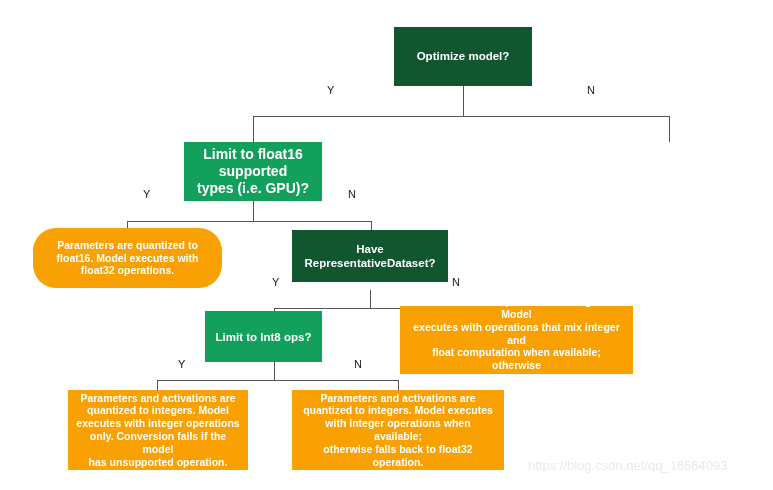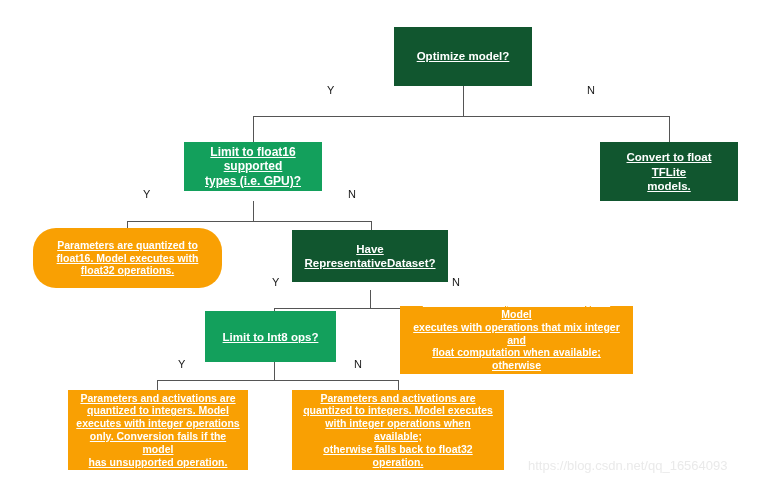--- a/index.html
+++ b/index.html
@@ -23,32 +23,31 @@
     box-sizing: border-box;
     display: flex;
     align-items: center;
     justify-content: center;
     text-align: center;
     color: #ffffff;
     font-weight: bold;
     line-height: 1.22;
     padding: 20px 8px;
     white-space: pre-line;
-    text-decoration: underline;
   }
   .node-dark   { background: #11562f; }
   .node-green  { background: #13a05c; }
   .node-orange { background: #f9a003; }
 
   .n-root    { left: 394px; top: 27px;  width: 138px; height: 59px; font-size: 11.5px; }
-  .n-float16 { left: 184px; top: 142px; width: 138px; height: 49px; font-size: 12px; }
+  .n-float16 { left: 184px; top: 142px; width: 138px; height: 59px; font-size: 14px; }
   .n-tflite  { left: 600px; top: 142px; width: 138px; height: 59px; font-size: 11.5px; }
   .n-p16     { left: 33px;  top: 228px; width: 189px; height: 60px; font-size: 10.5px; border-radius: 23px; }
   .n-repds   { left: 292px; top: 230px; width: 156px; height: 52px; font-size: 11.5px; }
-  .n-int8    { left: 205px; top: 311px; width: 131px; height: 51px; font-size: 11.5px; }
+  .n-int8    { left: 205px; top: 311px; width: 117px; height: 51px; font-size: 11.5px; }
   .n-pmix    { left: 400px; top: 306px; width: 233px; height: 68px; font-size: 10.5px; }
   .n-pint    { left: 68px;  top: 390px; width: 180px; height: 80px; font-size: 10.5px; }
   .n-pintav  { left: 292px; top: 390px; width: 212px; height: 80px; font-size: 10.5px; }
 
   .edge {
     position: absolute;
     background: #555555;
   }
   .edge-h { height: 1px; }
   .edge-v { width: 1px; }
@@ -100,22 +99,20 @@
   <div class="edge-label" style="left:143px; top:188px;">Y</div>
   <div class="edge-label" style="left:348px; top:188px;">N</div>
   <div class="edge-label" style="left:272px; top:276px;">Y</div>
   <div class="edge-label" style="left:452px; top:276px;">N</div>
   <div class="edge-label" style="left:178px; top:358px;">Y</div>
   <div class="edge-label" style="left:354px; top:358px;">N</div>
 
   <div class="node node-dark n-root">Optimize model?</div>
   <div class="node node-green n-float16">Limit to float16 supported
 types (i.e. GPU)?</div>
-  <div class="node node-dark n-tflite">Convert to float TFLite
-models.</div>
   <div class="node node-orange n-p16">Parameters are quantized to
 float16. Model executes with
 float32 operations.</div>
   <div class="node node-dark n-repds">Have
 RepresentativeDataset?</div>
   <div class="node node-green n-int8">Limit to Int8 ops?</div>
   <div class="node node-orange n-pmix">Parameters are quantized to integers. Model
 executes with operations that mix integer and
 float computation when available; otherwise
 falls fails to float32 operation.</div>

